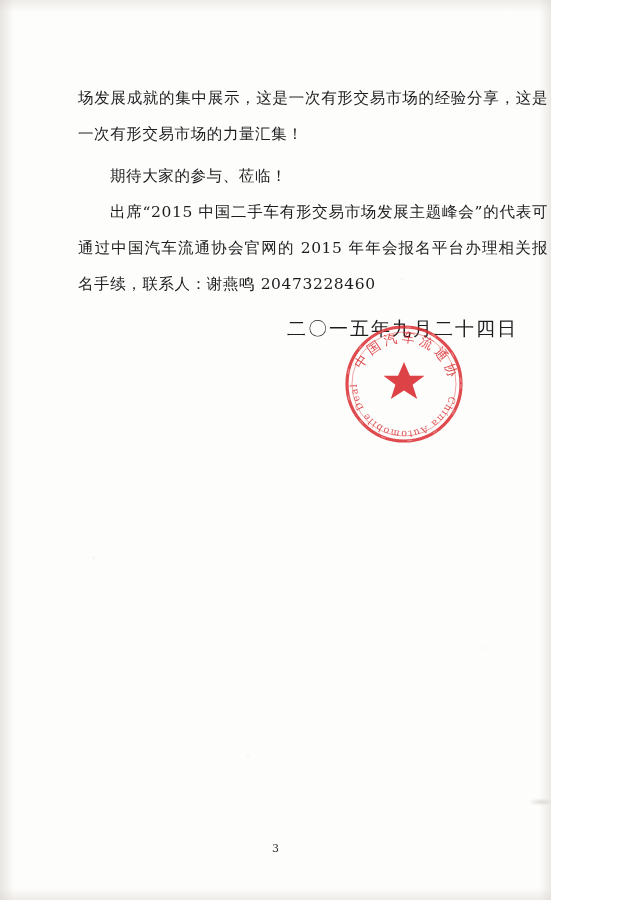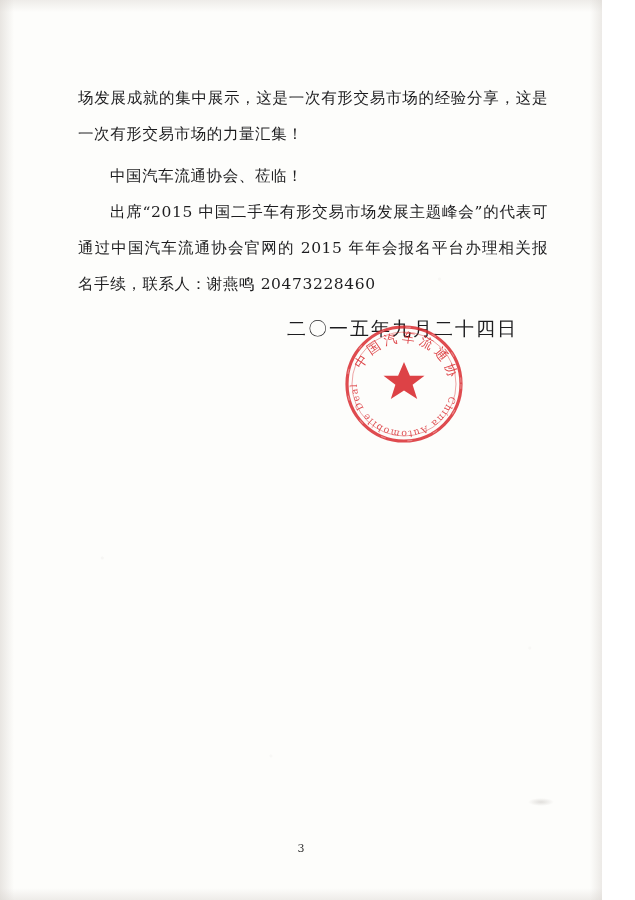--- a/index.html
+++ b/index.html
@@ -10,21 +10,21 @@
     width: 635px;
     height: 900px;
     background: #ffffff;
     font-family: "DejaVu Serif", serif;
     overflow: hidden;
   }
 
   
   .page {
     position: relative;
-    width: 602px;
+    width: 551px;
     height: 900px;
     background: #fdfdfb;
     box-sizing: border-box;
     overflow: hidden;
   }
 
   
   .paper-texture {
     position: absolute;
     inset: 0;
@@ -124,21 +124,21 @@
 
 <div class="page">
 
   <div class="paper-texture"></div>
   <div class="paper-speckle"></div>
 
   <div class="content">
 
     <p class="para">场发展成就的集中展示，这是一次有形交易市场的经验分享，这是一次有形交易市场的力量汇集！</p>
 
-    <p class="para indent gap-top">中国汽车流通协会、莅临！</p>
+    <p class="para indent gap-top">期待大家的参与、莅临！</p>
 
 
     <p class="para indent">出席“2015 中国二手车有形交易市场发展主题峰会”的代表可通过中国汽车流通协会官网的 2015 年年会报名平台办理相关报名手续，联系人：谢燕鸣 20473228460</p>
 
     <div class="date-line">二〇一五年九月二十四日</div>
   </div>
 
   <div class="seal">
     <svg width="132" height="132" viewBox="0 0 132 132" xmlns="http://www.w3.org/2000/svg">
       <defs>

